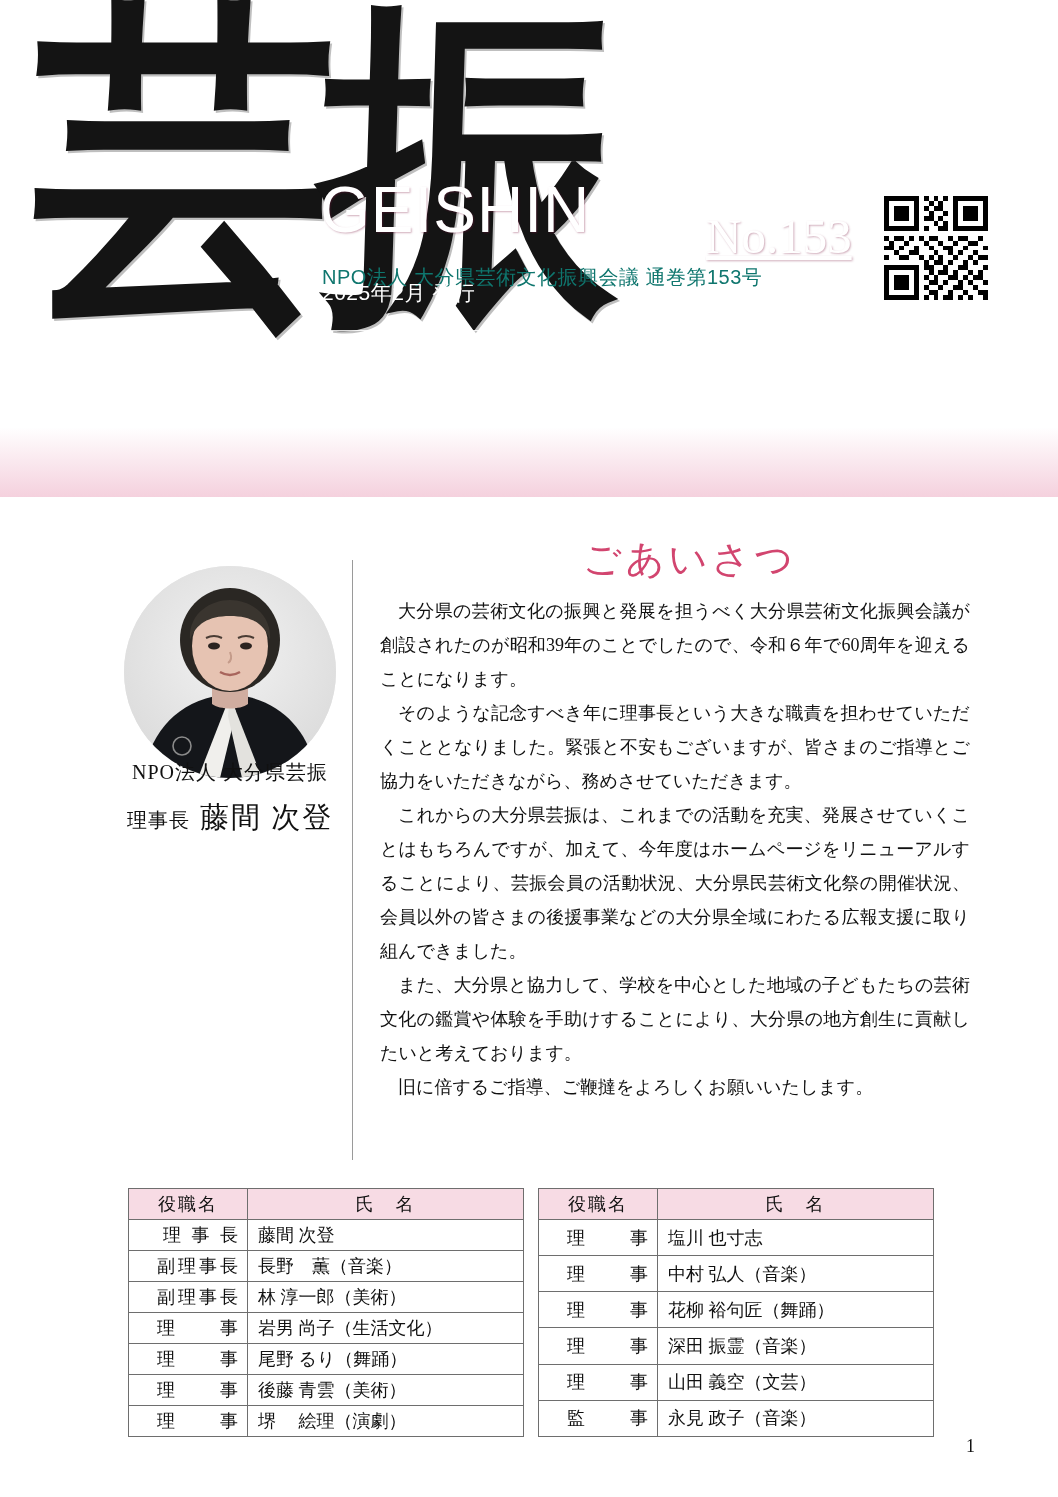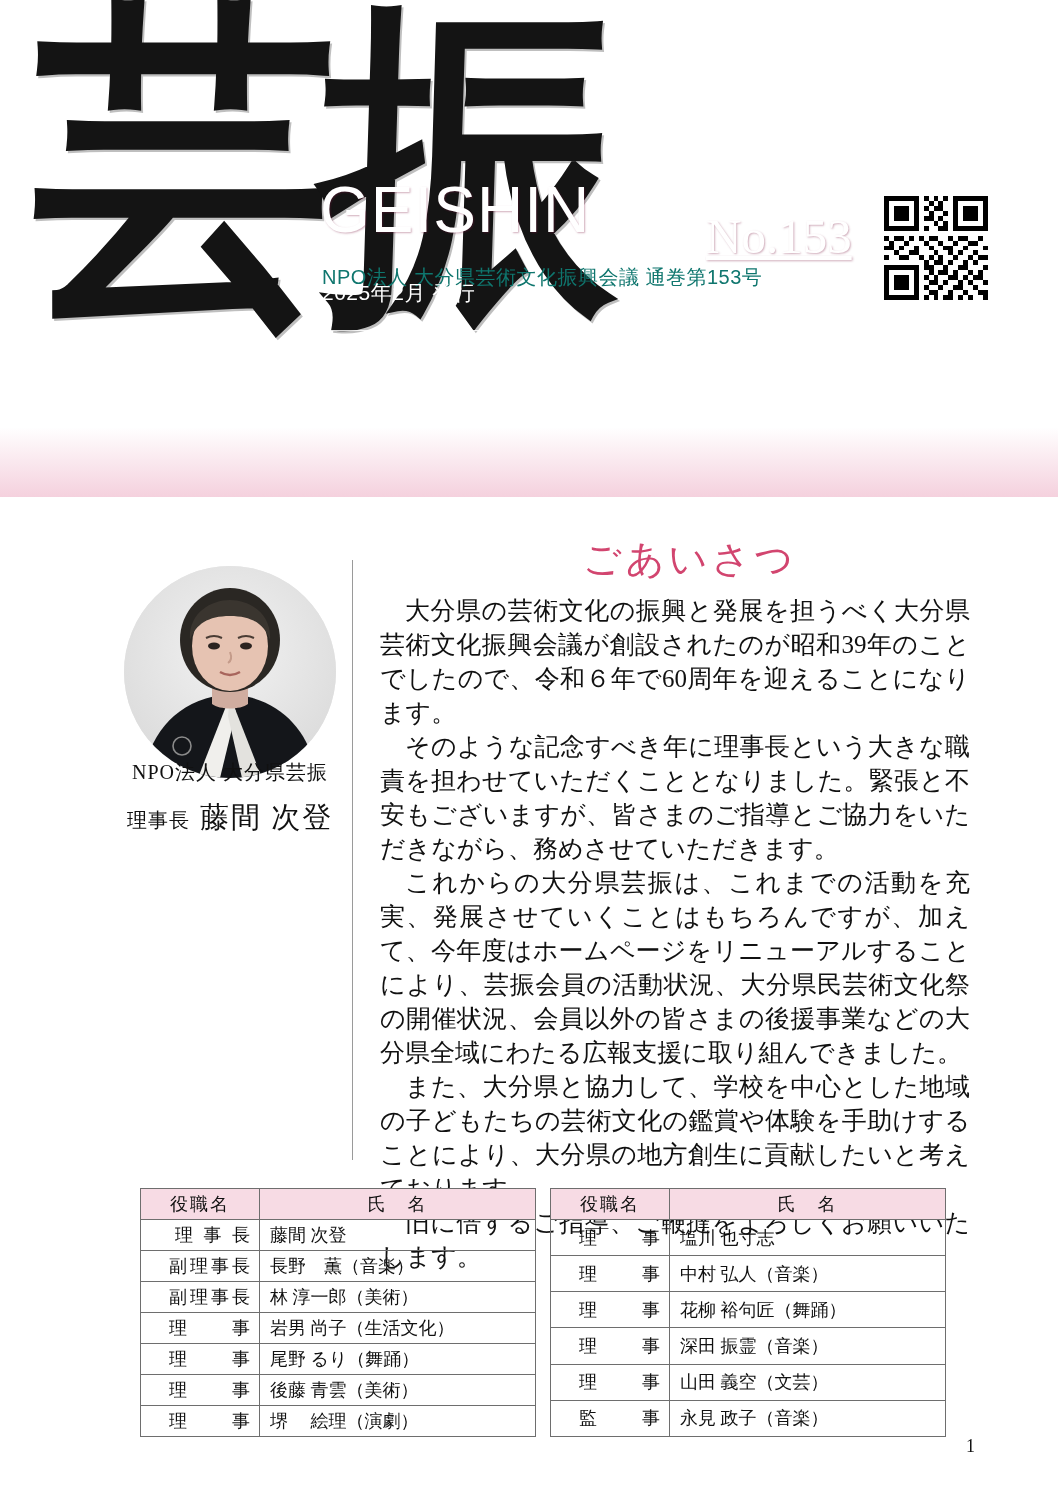--- a/index.html
+++ b/index.html
@@ -209,34 +209,34 @@
     height: 600px;
     background: #9a9a9a;
   }
 
   .greet-body {
     position: absolute;
     left: 380px;
     top: 594px;
     width: 590px;
     font-family: "Liberation Serif", "DejaVu Serif", serif;
-    font-size: 25px;
+    font-size: 18px;
     line-height: 34px;
     color: #111;
     text-align: justify;
   }
   .greet-body p {
     margin: 0;
     text-indent: 1em;
   }
 
   
   .tables {
     position: absolute;
-    left: 140px;
+    left: 128px;
     top: 1188px;
     width: 806px;
     display: flex;
     gap: 14px;
   }
   table.officers {
     border-collapse: collapse;
     width: 396px;
     font-family: "Liberation Serif", serif;
     font-size: 18px;

